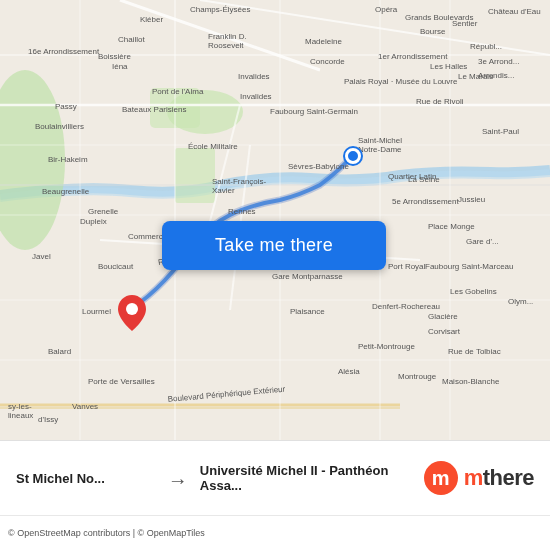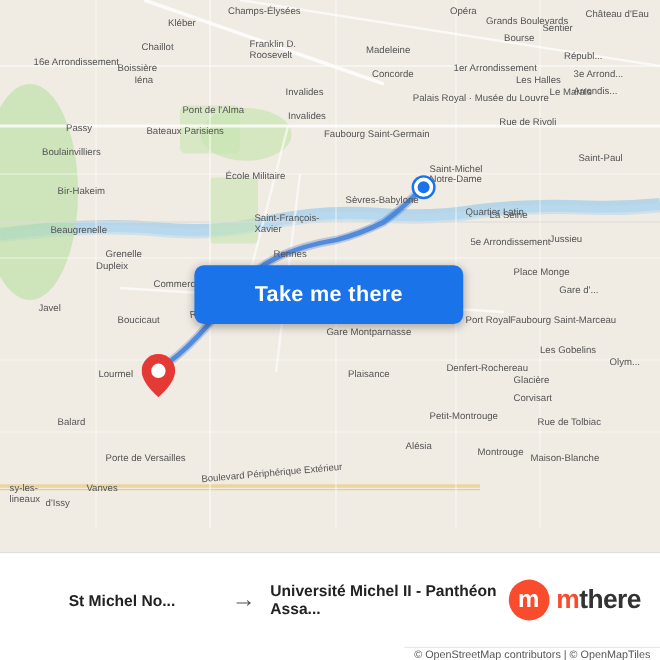--- a/index.html
+++ b/index.html
@@ -58,21 +58,21 @@
       cursor: pointer;
       display: flex;
       align-items: center;
       justify-content: center;
       box-shadow: 0 2px 8px rgba(0,0,0,0.3);
     }
 
     .take-me-there-btn span {
       color: white;
       font-size: 18px;
-      font-weight: 700;
+      font-weight: 400;
       letter-spacing: 0.3px;
     }
 
     
     .origin-marker {
       position: absolute;
       top: 148px;
       left: 345px;
       width: 16px;
       height: 16px;
@@ -95,26 +95,25 @@
       width: 28px;
       height: 36px;
     }
 
     
     .bottom-bar {
       position: absolute;
       bottom: 0;
       left: 0;
       width: 550px;
-      height: 90px;
+      height: 110px;
       background: white;
       border-top: 1px solid #e0e0e0;
       display: flex;
       flex-direction: column;
-      align-items: flex-end;
     }
 
     .route-info {
       display: flex;
       align-items: center;
       padding: 12px 16px;
       flex: 1;
     }
 
     .station-from {
@@ -135,21 +134,21 @@
       font-size: 20px;
     }
 
     .station-to {
       flex: 1.6;
       display: flex;
       flex-direction: column;
     }
 
     .copyright-bar {
-      padding: 0 8px;
+      padding: 12px 8px;
       font-size: 9px;
       color: #555;
       border-top: 1px solid #e8e8e8;
       display: flex;
       align-items: center;
       gap: 4px;
     }
 
     .moovit-text {
       font-size: 22px;

